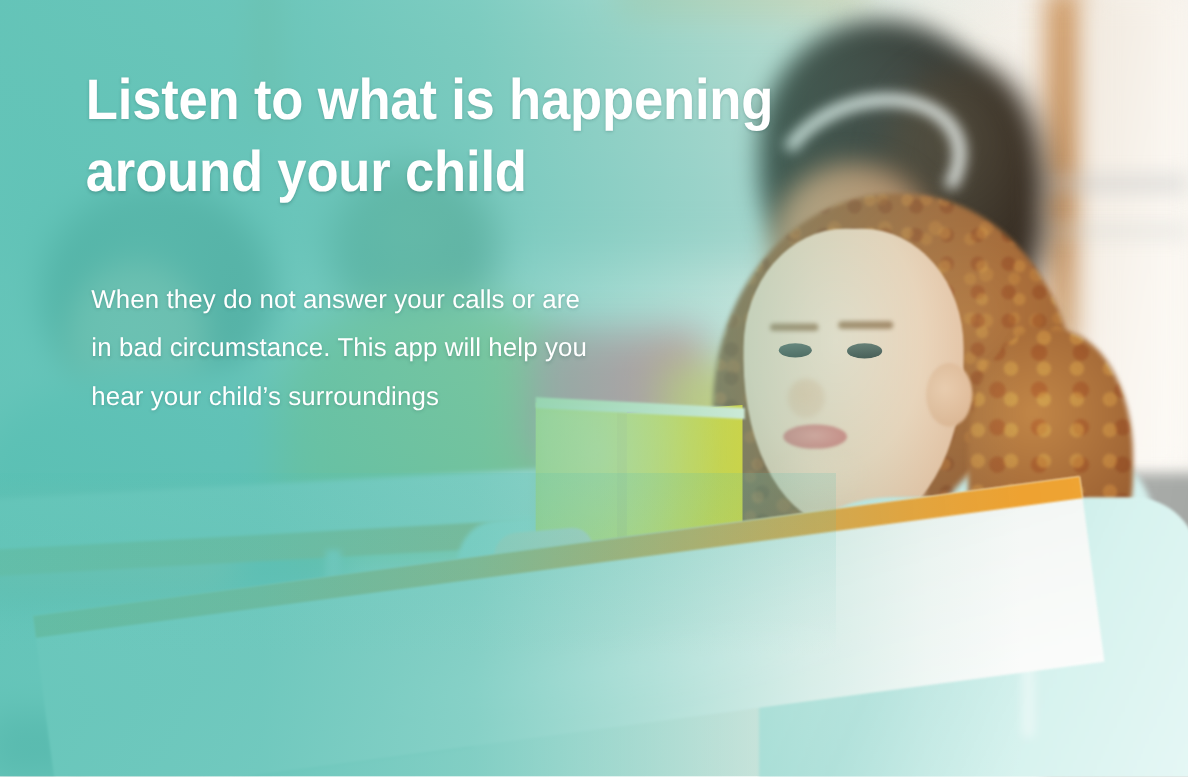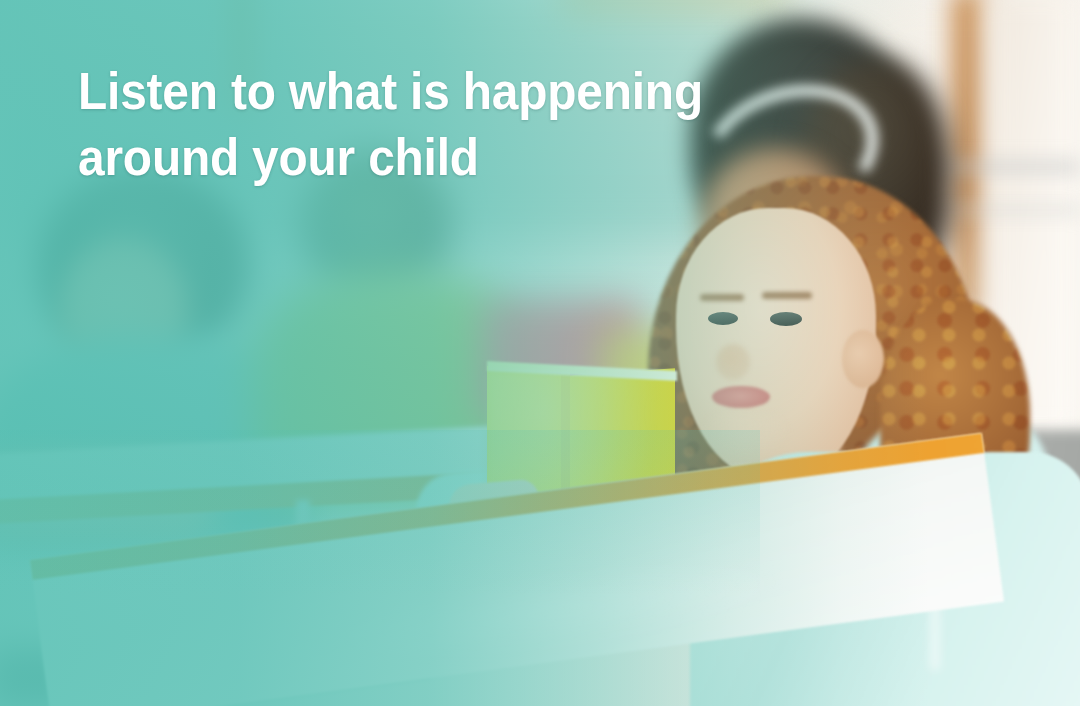--- a/index.html
+++ b/index.html
@@ -596,15 +596,18 @@
     <div class="layer" id="desk-front-edge"></div>
     <div class="layer" id="desk-gloss"></div>
   </div>
 
   <div class="layer" id="overlay"></div>
   <div class="layer" id="overlay-bottom"></div>
 
   <div id="copy">
     <div id="headline">Listen to what is happening
 around your child</div>
+    <div id="subcopy">When they do not answer your calls or are
+in bad circumstance. This app will help you
+hear your child’s surroundings</div>
   </div>
 
 </div>
 
 </body></html>

